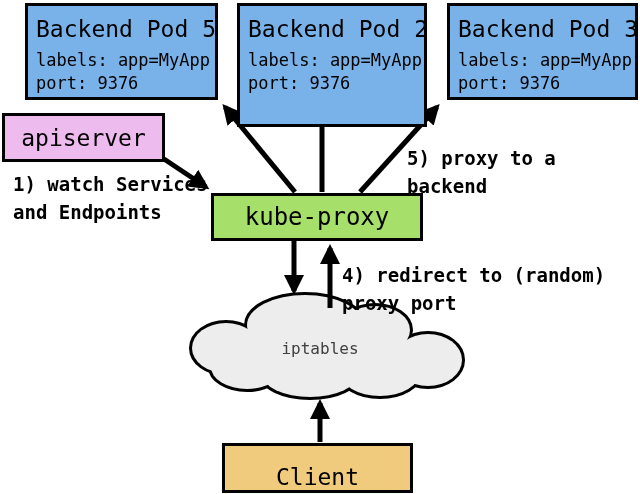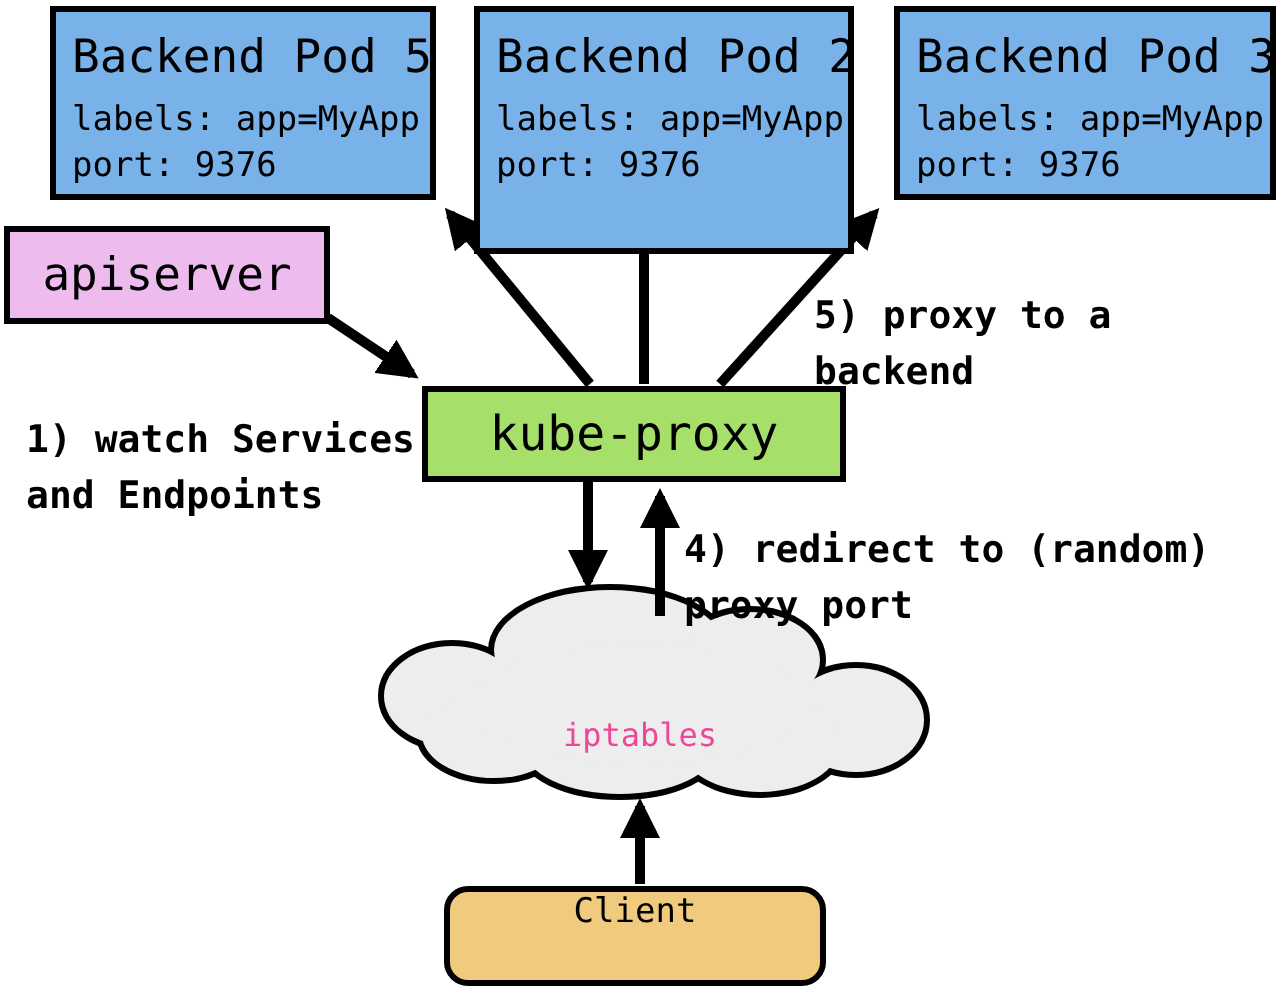--- a/index.html
+++ b/index.html
@@ -35,43 +35,41 @@
     display: flex; align-items: center; justify-content: center;
     font-size: 23px;
   }
   .kubeproxy {
     background: var(--kube-proxy-fill);
     display: flex; align-items: center; justify-content: center;
     font-size: 24px;
   }
   .client {
     background: var(--client-fill);
-    display: flex; align-items: flex-start; justify-content: center;
-    font-size: 17px;
-    border-radius: 12px;
+    display: flex; align-items: flex-end; justify-content: center;
+    font-size: 23px;
   }
 
   .cloud-label {
     position: absolute;
     left: 260px; top: 340px; width: 120px;
     text-align: center;
     font-size: 16px; line-height: 18px;
-    color: #ec4899;
-    margin-top: 19px;
+    color: #404040;
   }
 
   .note {
     position: absolute;
     font-size: 19px;
     font-weight: bold;
     line-height: 28px;
     white-space: pre-line;
     color: #000;
   }
-  .note-1 { left: 13px;  top: 170px; margin-top: 36px; }
+  .note-1 { left: 13px;  top: 170px; }
   .note-2 { left: 65px;  top: 243px; }
   .note-3 { left: 328px; top: 407px; }
   .note-4 { left: 342px; top: 246px; margin-top: 15px; }
   .note-5 { left: 407px; top: 144px; }
 
   .arrow-line { stroke: #000; stroke-width: 5; }
 </style>
 </head>
 <body>
 

